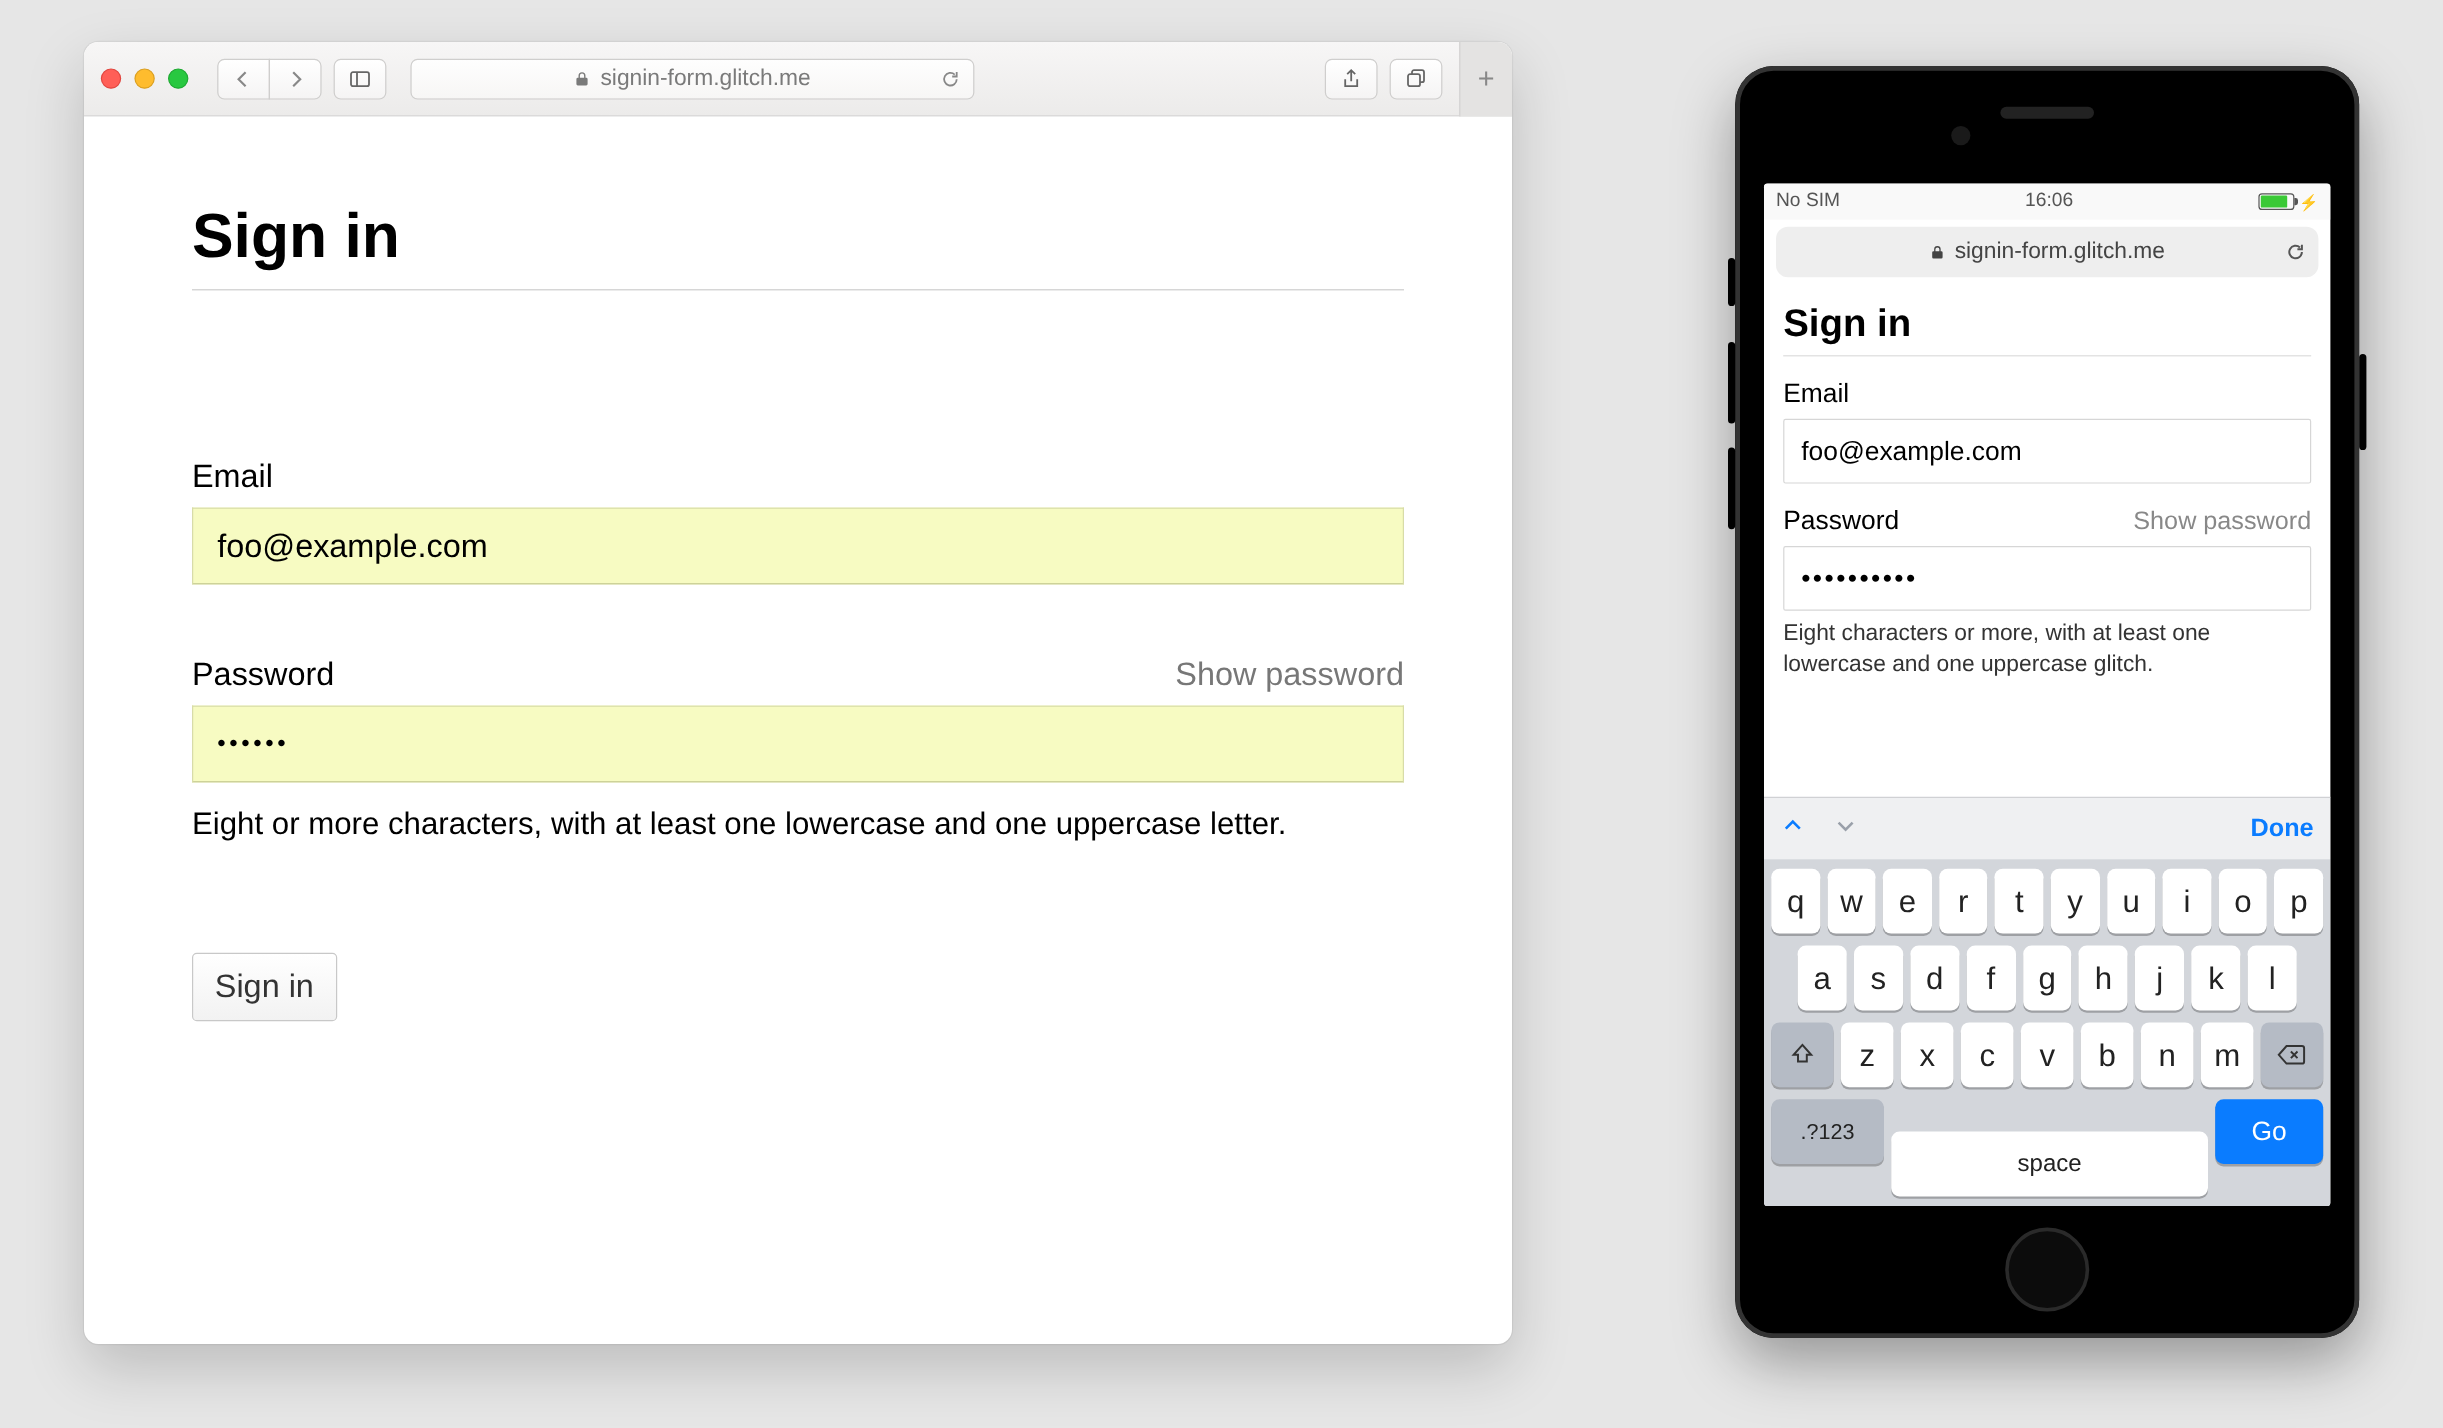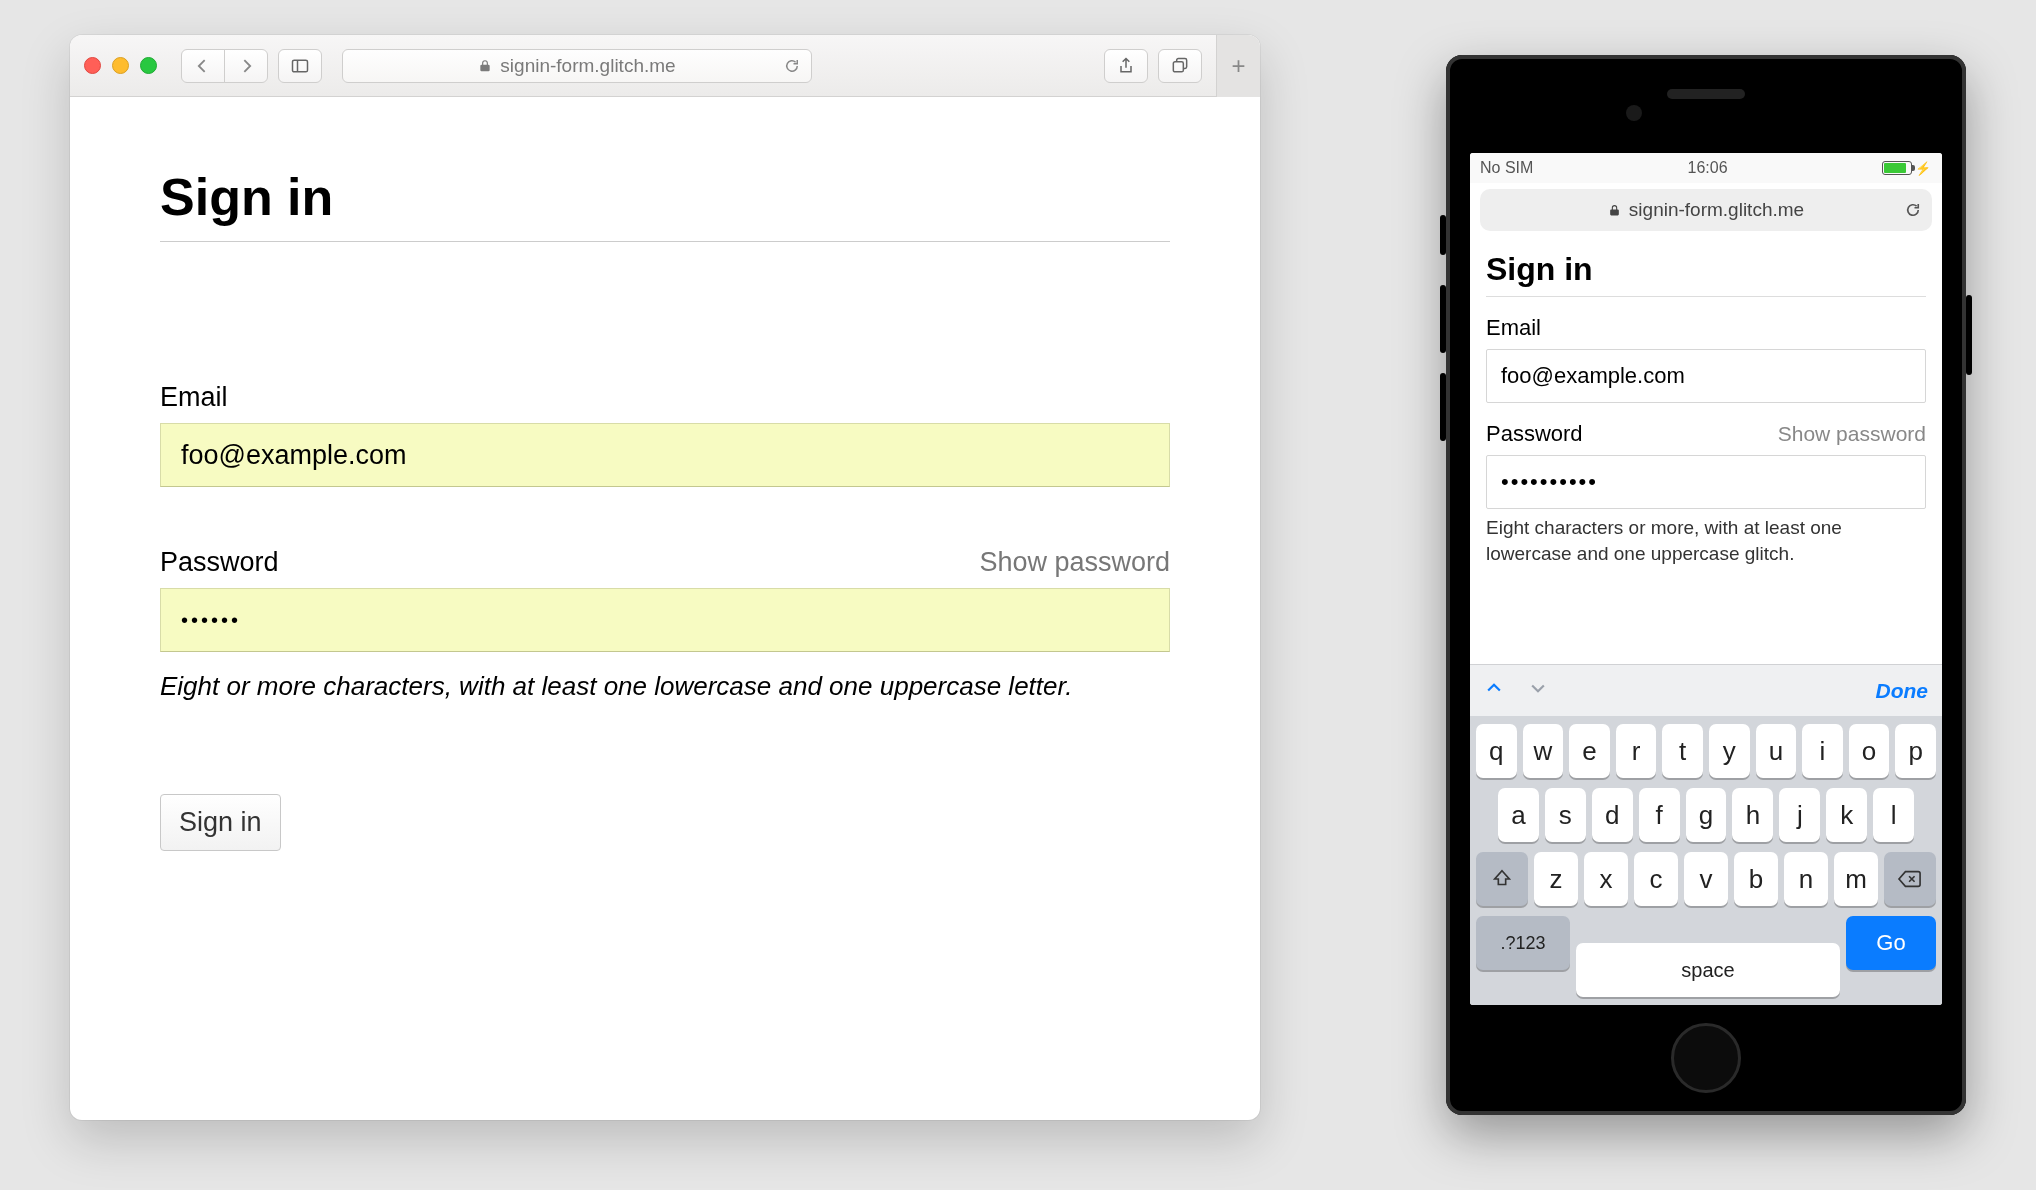--- a/index.html
+++ b/index.html
@@ -106,21 +106,20 @@
       font-size: 27px;
       color: #000;
       font-family: inherit;
     }
     .text-input.pwd { letter-spacing: 3px; font-size: 20px; }
     .hint {
       font-size: 26px;
       color: #000;
       margin-top: 18px;
       line-height: 1.3;
-      font-style: italic;
     }
     .submit-btn {
       margin-top: 30px;
       padding: 12px 18px;
       font-size: 27px;
       background: linear-gradient(#fff,#f2f2f2);
       border: 1px solid #c8c8c8;
       border-radius: 4px;
       color: #333;
       font-family: inherit;
@@ -128,21 +127,21 @@
     }
 
     
     .iphone {
       position: absolute;
       right: 70px;
       top: 55px;
       width: 520px;
       height: 1060px;
       background: #000;
-      border-radius: 16px;
+      border-radius: 32px;
       box-shadow: 0 20px 50px rgba(0,0,0,0.35), inset 0 0 0 4px #333;
       padding: 98px 24px 110px 24px;
     }
     .iphone::before {
       content: "";
       position: absolute;
       top: 34px; left: 50%; transform: translateX(-50%);
       width: 78px; height: 10px; border-radius: 5px; background: #222;
     }
     .iphone::after {
@@ -220,21 +219,20 @@
     .m-hint { font-size: 19px; color: #333; line-height: 1.35; margin-top: 6px; }
 
     
     .kb-toolbar {
       height: 52px;
       background: #eff0f2;
       border-top: 1px solid #d0d1d4;
       display: flex; align-items: center; justify-content: space-between;
       padding: 0 14px;
       margin-top: auto;
-      font-style: italic;
     }
     .kb-arrows { display: flex; gap: 24px; color: #9aa0aa; }
     .kb-arrows .up { color: #0a7cff; }
     .kb-done { color: #0a7cff; font-weight: 600; font-size: 21px; }
     .keyboard {
       background: #d3d6db;
       padding: 8px 6px;
       display: flex; flex-direction: column; gap: 10px;
     }
     .krow { display: flex; gap: 6px; justify-content: center; }

